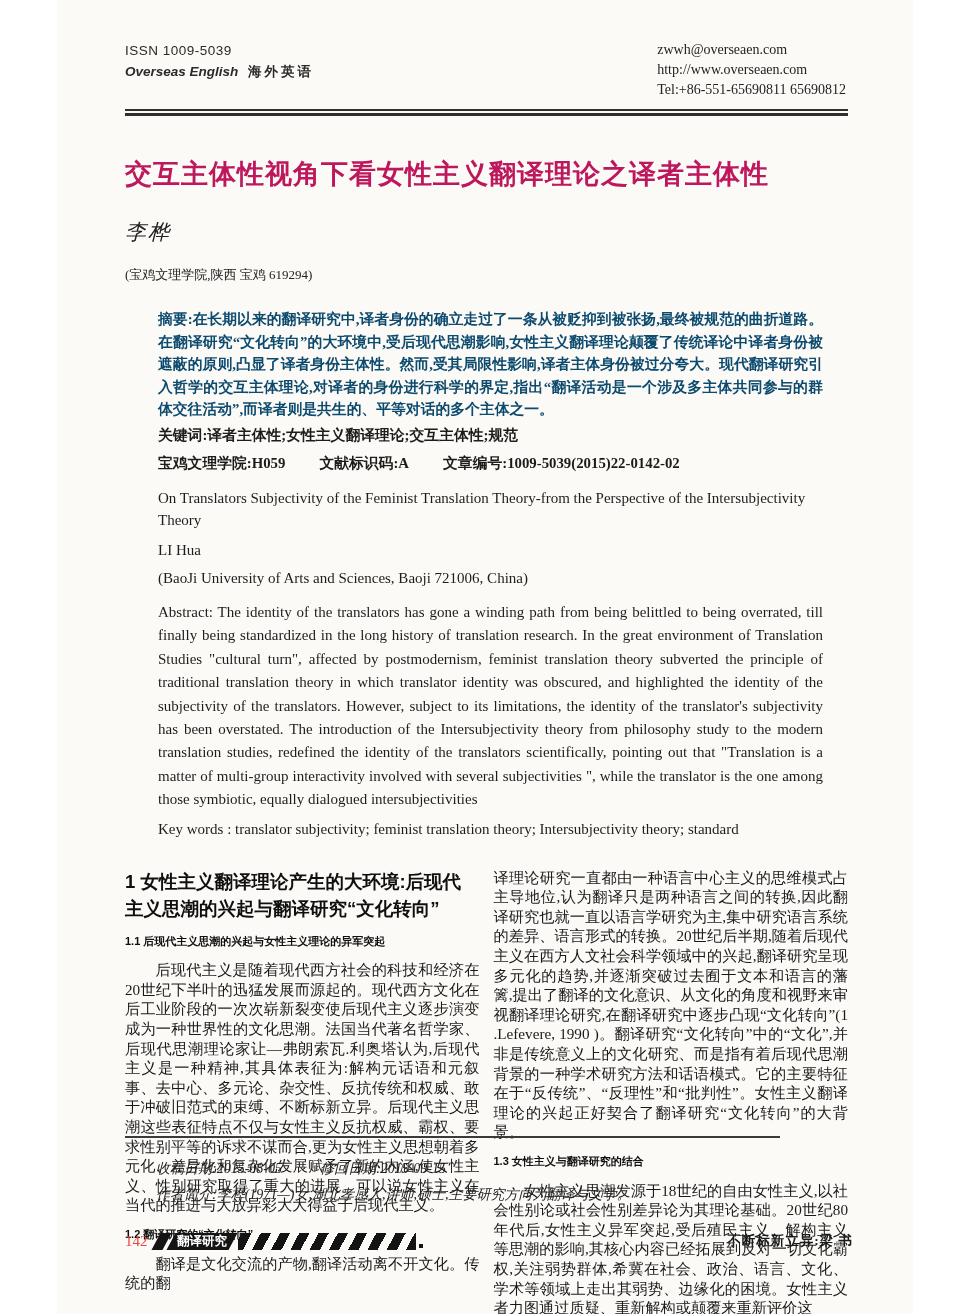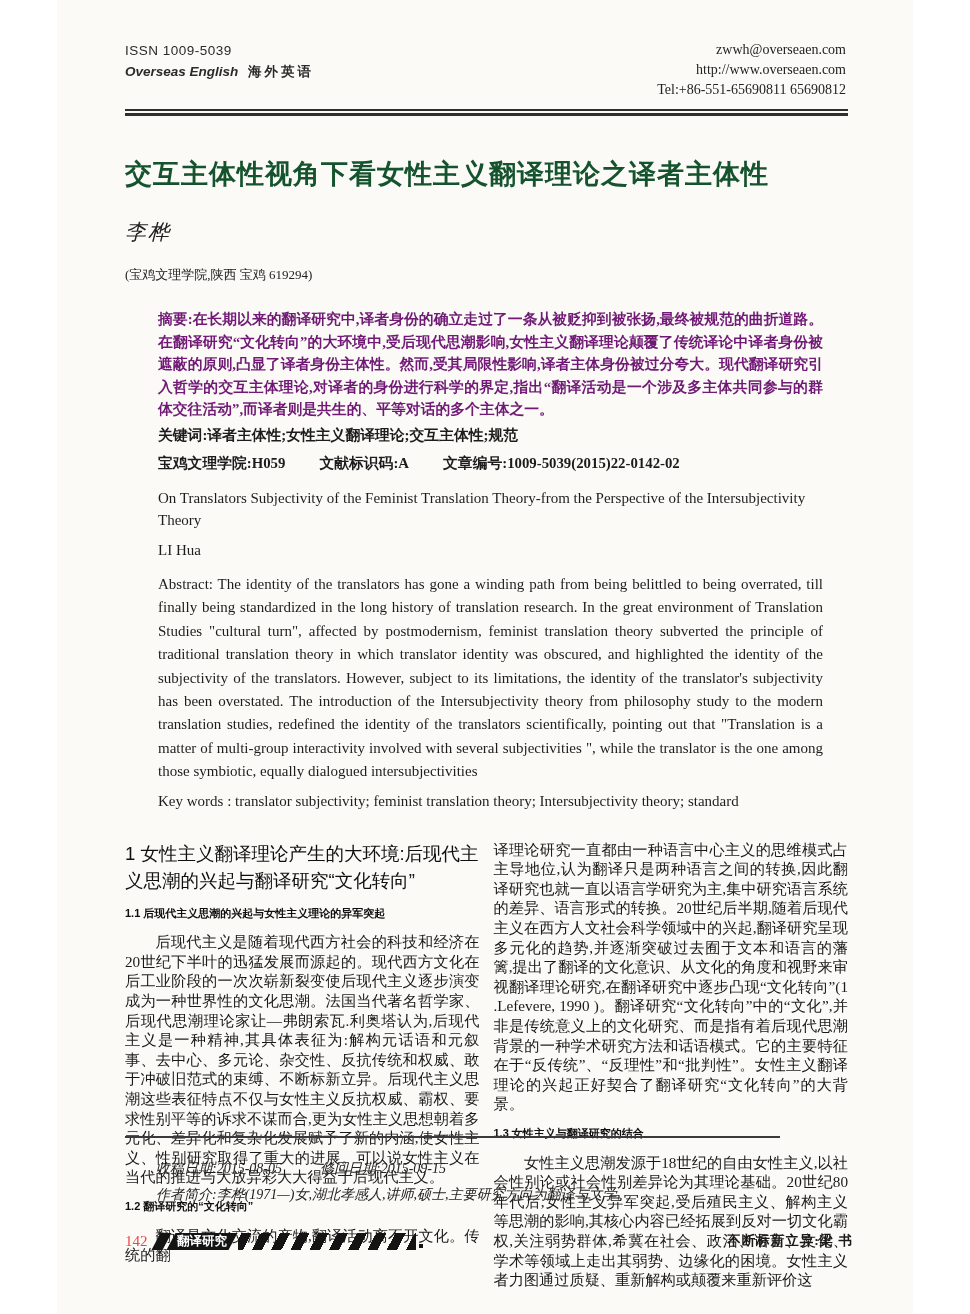--- a/index.html
+++ b/index.html
@@ -17,69 +17,69 @@
     overflow: hidden;
     padding: 40px 65px 10px 68px;
   }
   
   .masthead { display: flex; justify-content: space-between; align-items: flex-start; }
   .mast-left { font-size: 13.5px; line-height: 21px; color: #2a2a2a; }
   .issn { font-family: "Liberation Sans", "DejaVu Sans", sans-serif; letter-spacing: .5px; }
   .journal-line { font-family: "Liberation Sans", "DejaVu Sans", sans-serif; }
   .journal-en { font-style: italic; font-weight: bold; }
   .journal-cn { font-weight: bold; letter-spacing: 3px; margin-left: 6px; }
-  .mast-right { font-size: 14px; line-height: 20px; text-align: right; color: #222; padding-right: 2px; }
+  .mast-right { font-size: 14px; line-height: 20px; text-align: left; color: #222; padding-right: 2px; }
   .double-rule {
     margin-top: 9px;
     height: 7px;
     border-top: 2px solid #2f2f2f;
     border-bottom: 3px solid #2f2f2f;
   }
   
   .title-cn {
     margin-top: 40px;
     font-family: "Liberation Sans", "DejaVu Sans", sans-serif;
     font-weight: 900;
     font-size: 27px;
     letter-spacing: 1px;
-    color: #14532d;
+    color: #be185d;
   }
   .author-cn {
     margin-top: 26px;
     font-size: 21px;
     font-style: italic;
     color: #222;
     letter-spacing: 2px;
   }
   .affiliation-cn { margin-top: 20px; font-size: 13px; color: #222; }
   
   .abstract-block { margin-top: 24px; padding: 0 25px 0 33px; }
   .abstract-cn {
     font-size: 14.8px;
     line-height: 22.6px;
     font-weight: 600;
     text-align: justify;
-    color: #701a75;
+    color: #0c4a6e;
   }
   .keywords-cn { margin-top: 5px; font-size: 14.8px; font-weight: 600; }
   .clc-line { margin-top: 9px; font-size: 14.8px; font-weight: 700; }
   .clc-line span { margin-right: 34px; }
   
   .en-block { margin-top: 14px; padding: 0 25px 0 33px; font-size: 15px; color: #1d1d1d; }
   .en-title { line-height: 22px; }
   .en-author { margin-top: 11px; }
   .en-affiliation { margin-top: 11px; }
   .abstract-en { margin-top: 14px; line-height: 23.4px; text-align: justify; }
   .keywords-en { margin-top: 9px; }
   
   .columns { margin-top: 30px; display: flex; gap: 14px; }
   .col { width: 412px; font-size: 15.2px; line-height: 19.6px; text-align: justify; color: #191919; }
   .col h2 {
     font-family: "Liberation Sans", "DejaVu Sans", sans-serif;
-    font-size: 18.5px; line-height: 27px; font-weight: 400; color: #0f0f0f;
+    font-size: 18.5px; line-height: 27px; font-weight: 700; color: #0f0f0f;
     margin-bottom: 10px; text-align: left;
   }
   .col h3 {
     font-family: "Liberation Sans", "DejaVu Sans", sans-serif;
     font-size: 11px; font-weight: 800; color: #0f0f0f;
     margin: 10px 0 9px 0; text-align: left;
   }
   .col p.indent { text-indent: 2em; }
   
   .footnote-area { position: absolute; left: 68px; right: 65px; top: 1136px; }
@@ -144,20 +144,21 @@
     <p class="abstract-cn"><span>摘要:</span><span>在长期以来的翻译研究中,译者身份的确立走过了一条从被贬抑到被张扬,最终被规范的曲折道路。在翻译研究“文化转向”的大环境中,受后现代思潮影响,女性主义翻译理论颠覆了传统译论中译者身份被遮蔽的原则,凸显了译者身份主体性。然而,受其局限性影响,译者主体身份被过分夸大。现代翻译研究引入哲学的交互主体理论,对译者的身份进行科学的界定,指出“翻译活动是一个涉及多主体共同参与的群体交往活动”,而译者则是共生的、平等对话的多个主体之一。</span></p>
     <p class="keywords-cn">关键词:译者主体性;女性主义翻译理论;交互主体性;规范</p>
     <p class="clc-line">
       <span>宝鸡文理学院:H059</span><span>文献标识码:A</span><span>文章编号:1009-5039(2015)22-0142-02</span>
     </p>
   </div>
 
   <div class="en-block">
     <p class="en-title">On Translators Subjectivity of the Feminist Translation Theory-from the Perspective of the Intersubjectivity Theory</p>
     <p class="en-author">LI Hua</p>
+    <p class="en-affiliation">(BaoJi University of Arts and Sciences, Baoji 721006, China)</p>
     <p class="abstract-en">Abstract:  The identity of the translators has gone a winding path from being belittled to being overrated, till finally being standardized in the long history of translation research. In the great environment of Translation Studies "cultural turn", affected by postmodernism, feminist translation theory subverted the principle of traditional translation theory in which translator identity was obscured, and highlighted the identity of the subjectivity of the translators. However, subject to its limitations, the identity of the translator's subjectivity has been overstated. The introduction of the Intersubjectivity theory from philosophy study to the modern translation studies, redefined the identity of the translators scientifically, pointing out that "Translation is a matter of multi-group interactivity involved with several subjectivities ", while the translator is the one among those symbiotic, equally dialogued intersubjectivities</p>
     <p class="keywords-en">Key words : translator subjectivity; feminist translation theory; Intersubjectivity theory; standard</p>
   </div>
 
   <div class="columns">
     <div class="col">
       <h2>1 女性主义翻译理论产生的大环境:后现代主义思潮的兴起与翻译研究“文化转向”</h2>
       <h3>1.1 后现代主义思潮的兴起与女性主义理论的异军突起</h3>
       <p class="indent">后现代主义是随着现代西方社会的科技和经济在20世纪下半叶的迅猛发展而源起的。现代西方文化在后工业阶段的一次次崭新裂变使后现代主义逐步演变成为一种世界性的文化思潮。法国当代著名哲学家、后现代思潮理论家让—弗朗索瓦.利奥塔认为,后现代主义是一种精神,其具体表征为:解构元话语和元叙事、去中心、多元论、杂交性、反抗传统和权威、敢于冲破旧范式的束缚、不断标新立异。后现代主义思潮这些表征特点不仅与女性主义反抗权威、霸权、要求性别平等的诉求不谋而合,更为女性主义思想朝着多元化、差异化和复杂化发展赋予了新的内涵,使女性主义、性别研究取得了重大的进展。可以说女性主义在当代的推进与大放异彩大大得益于后现代主义。</p>
       <h3>1.2 翻译研究的“文化转向”</h3>

